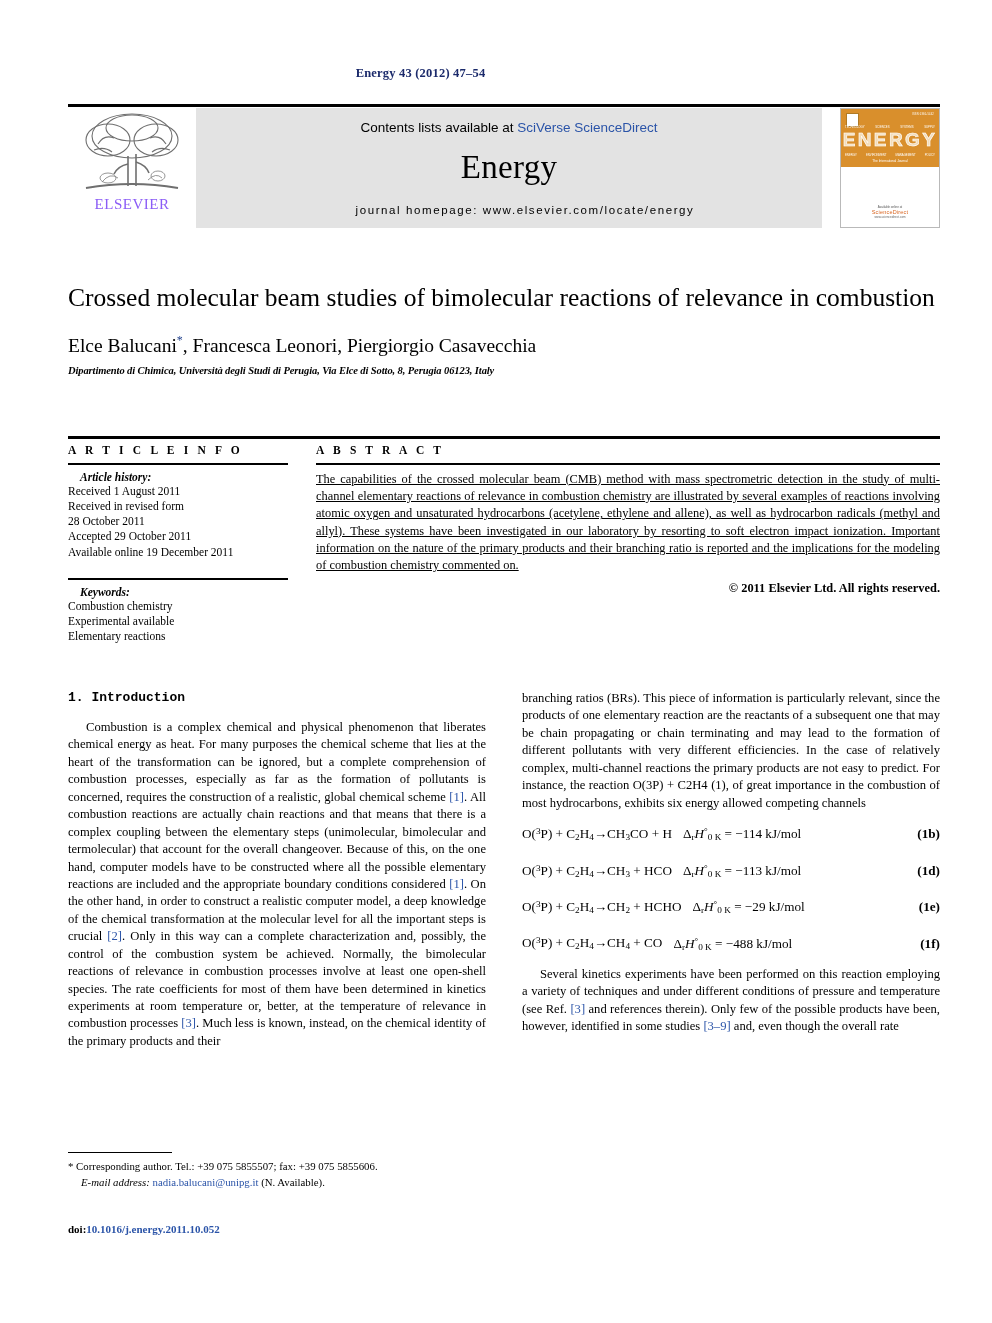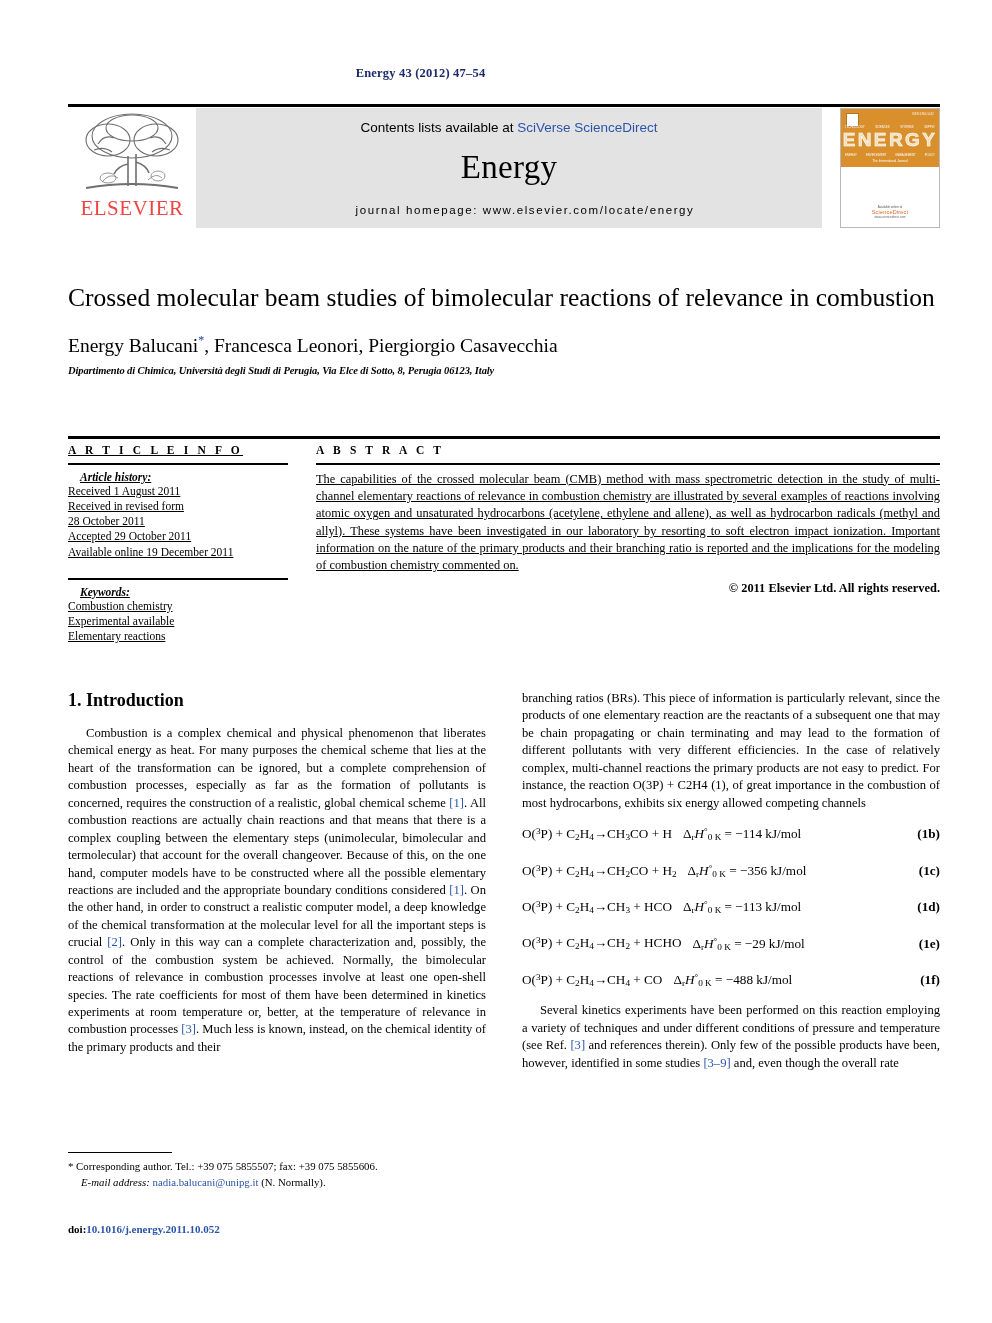--- a/index.html
+++ b/index.html
@@ -47,23 +47,23 @@
     display: flex;
     flex-direction: column;
     align-items: center;
     justify-content: flex-start;
     background: #fff;
     flex: 0 0 128px;
   }
   .elsevier-tree { width: 108px; height: 88px; display:block; }
   .elsevier-word {
     font-family: "Liberation Serif", serif;
-    font-size: 21px;
+    font-size: 15px;
     letter-spacing: 0.5px;
-    color: #ef4444;
+    color: #8b5cf6;
     margin-top: -2px;
   }
 
   .center-cell {
     flex: 1 1 auto;
     background: #e3e3e3;
     margin: 4px 0 4px 0;
     display: flex;
     flex-direction: column;
     align-items: center;
@@ -174,21 +174,21 @@
     letter-spacing: -0.1px;
     font-family: "Liberation Serif", serif;
   }
 
   
   .info-rule-top {
     position: absolute; top: 436px; left: 68px; width: 872px; height: 2.5px; background: #000;
   }
   .info-area { position: absolute; top: 444px; left: 68px; width: 872px; }
   .info-cols { display: flex; }
-  .col-info { width: 248px; flex: 0 0 248px; padding-right: 28px; text-decoration: underline; }
+  .col-info { width: 248px; flex: 0 0 248px; padding-right: 28px; }
   .col-abs  { flex: 1 1 auto; }
 
   .sec-head {
     font-family: "Liberation Serif", serif;
     font-size: 11.5px;
     font-weight: bold;
     letter-spacing: 3.2px;
     margin-bottom: 7px;
   }
   .hr-thin { height: 1.6px; background: #000; margin-bottom: 6px; }
@@ -216,24 +216,24 @@
   
   .body-area {
     position: absolute;
     top: 690px; left: 68px; width: 872px;
     display: flex;
     gap: 36px;
   }
   .bcol { width: 418px; flex: 0 0 418px; }
 
   .sec-title {
-    font-size: 18px;
+    font-size: 13px;
     font-weight: bold;
     margin: 0 0 14px 0;
-    font-family: Liberation Serif, serif;
+    font-family: Liberation Mono, monospace;
   }
   .para {
     font-size: 12.6px;
     line-height: 1.385;
     text-align: justify;
     margin: 0;
     text-indent: 18px;
     hyphens: auto;
   }
   .para.noindent { text-indent: 0; }
@@ -341,21 +341,21 @@
           <div class="cf2">ScienceDirect</div>
           <div class="cf3">www.sciencedirect.com</div>
         </div>
       </div>
     </div>
   </div>
 
   <div class="title-block">
     <h1 class="paper-title">Crossed molecular beam studies of bimolecular reactions of relevance in combustion</h1>
     <div class="authors">
-      <span>Energy Balucani</span><sup>*</sup><span>, Francesca Leonori, Piergiorgio Casavecchia</span>
+      <span>Elce Balucani</span><sup>*</sup><span>, Francesca Leonori, Piergiorgio Casavecchia</span>
     </div>
     <div class="affiliation">Dipartimento di Chimica, Università degli Studi di Perugia, Via Elce di Sotto, 8, Perugia 06123, Italy</div>
   </div>
 
   <div class="info-rule-top"></div>
   <div class="info-area">
     <div class="info-cols">
 
       <div class="col-info">
         <div class="sec-head">A R T I C L E  I N F O</div>
@@ -394,24 +394,20 @@
       <p class="para noindent">branching ratios (BRs). This piece of information is particularly relevant, since the products of one elementary reaction are the reactants of a subsequent one that may be chain propagating or chain terminating and may lead to the formation of different pollutants with very different efficiencies. In the case of relatively complex, multi-channel reactions the primary products are not easy to predict. For instance, the reaction O(3P) + C2H4 (1), of great importance in the combustion of most hydrocarbons, exhibits six energy allowed competing channels</p>
 
       <div class="eq-list">
 
 
         <div class="eq-row">
           <span class="eq-body">O(<sup>3</sup>P) + C<sub>2</sub>H<sub>4</sub>→CH<sub>3</sub>CO + H<span class="dh"><span class="dsym">Δ</span><sub>r</sub><span class="ital">H</span><sup>°</sup><sub>0 K</sub> <span>= −114 kJ/mol</span></span></span>
           <span class="eq-num">(1b)</span>
         </div>
 
-        <div class="eq-row">
-          <span class="eq-body">O(<sup>3</sup>P) + C<sub>2</sub>H<sub>4</sub>→CH<sub>2</sub>CO + H<sub>2</sub><span class="dh"><span class="dsym">Δ</span><sub>r</sub><span class="ital">H</span><sup>°</sup><sub>0 K</sub> <span>= −356 kJ/mol</span></span></span>
-          <span class="eq-num">(1c)</span>
-        </div>
 
         <div class="eq-row">
           <span class="eq-body">O(<sup>3</sup>P) + C<sub>2</sub>H<sub>4</sub>→CH<sub>3</sub> + HCO<span class="dh"><span class="dsym">Δ</span><sub>r</sub><span class="ital">H</span><sup>°</sup><sub>0 K</sub> <span>= −113 kJ/mol</span></span></span>
           <span class="eq-num">(1d)</span>
         </div>
 
         <div class="eq-row">
           <span class="eq-body">O(<sup>3</sup>P) + C<sub>2</sub>H<sub>4</sub>→CH<sub>2</sub> + HCHO<span class="dh"><span class="dsym">Δ</span><sub>r</sub><span class="ital">H</span><sup>°</sup><sub>0 K</sub> <span>= −29 kJ/mol</span></span></span>
           <span class="eq-num">(1e)</span>
         </div>
@@ -424,20 +420,20 @@
       </div>
 
       <p class="para" style="margin-top:14px;"><span>Several kinetics experiments have been performed on this reaction employing a variety of techniques and under different conditions of pressure and temperature (see Ref. </span><span class="cite">[3]</span><span> and references therein). Only few of the possible products have been, however, identified in some studies </span><span class="cite">[3–9]</span><span> and, even though the overall rate</span></p>
     </div>
 
   </div>
 
   <div class="footnote-wrap">
     <div class="fn-rule"></div>
     <div class="fn-line">* Corresponding author. Tel.: +39 075 5855507; fax: +39 075 5855606.</div>
-    <div class="fn-line fn-indent"><span class="fn-ital">E-mail address:</span> <span class="fn-link">nadia.balucani@unipg.it</span><span> (N. Normally).</span></div>
+    <div class="fn-line fn-indent"><span class="fn-ital">E-mail address:</span> <span class="fn-link">nadia.balucani@unipg.it</span><span> (N. Available).</span></div>
   </div>
 
   <div class="imprint">
     <div class="imprint-line"><span>doi:</span><span class="doi-link">10.1016/j.energy.2011.10.052</span></div>
   </div>
 
 </div>
 
 </body></html>

